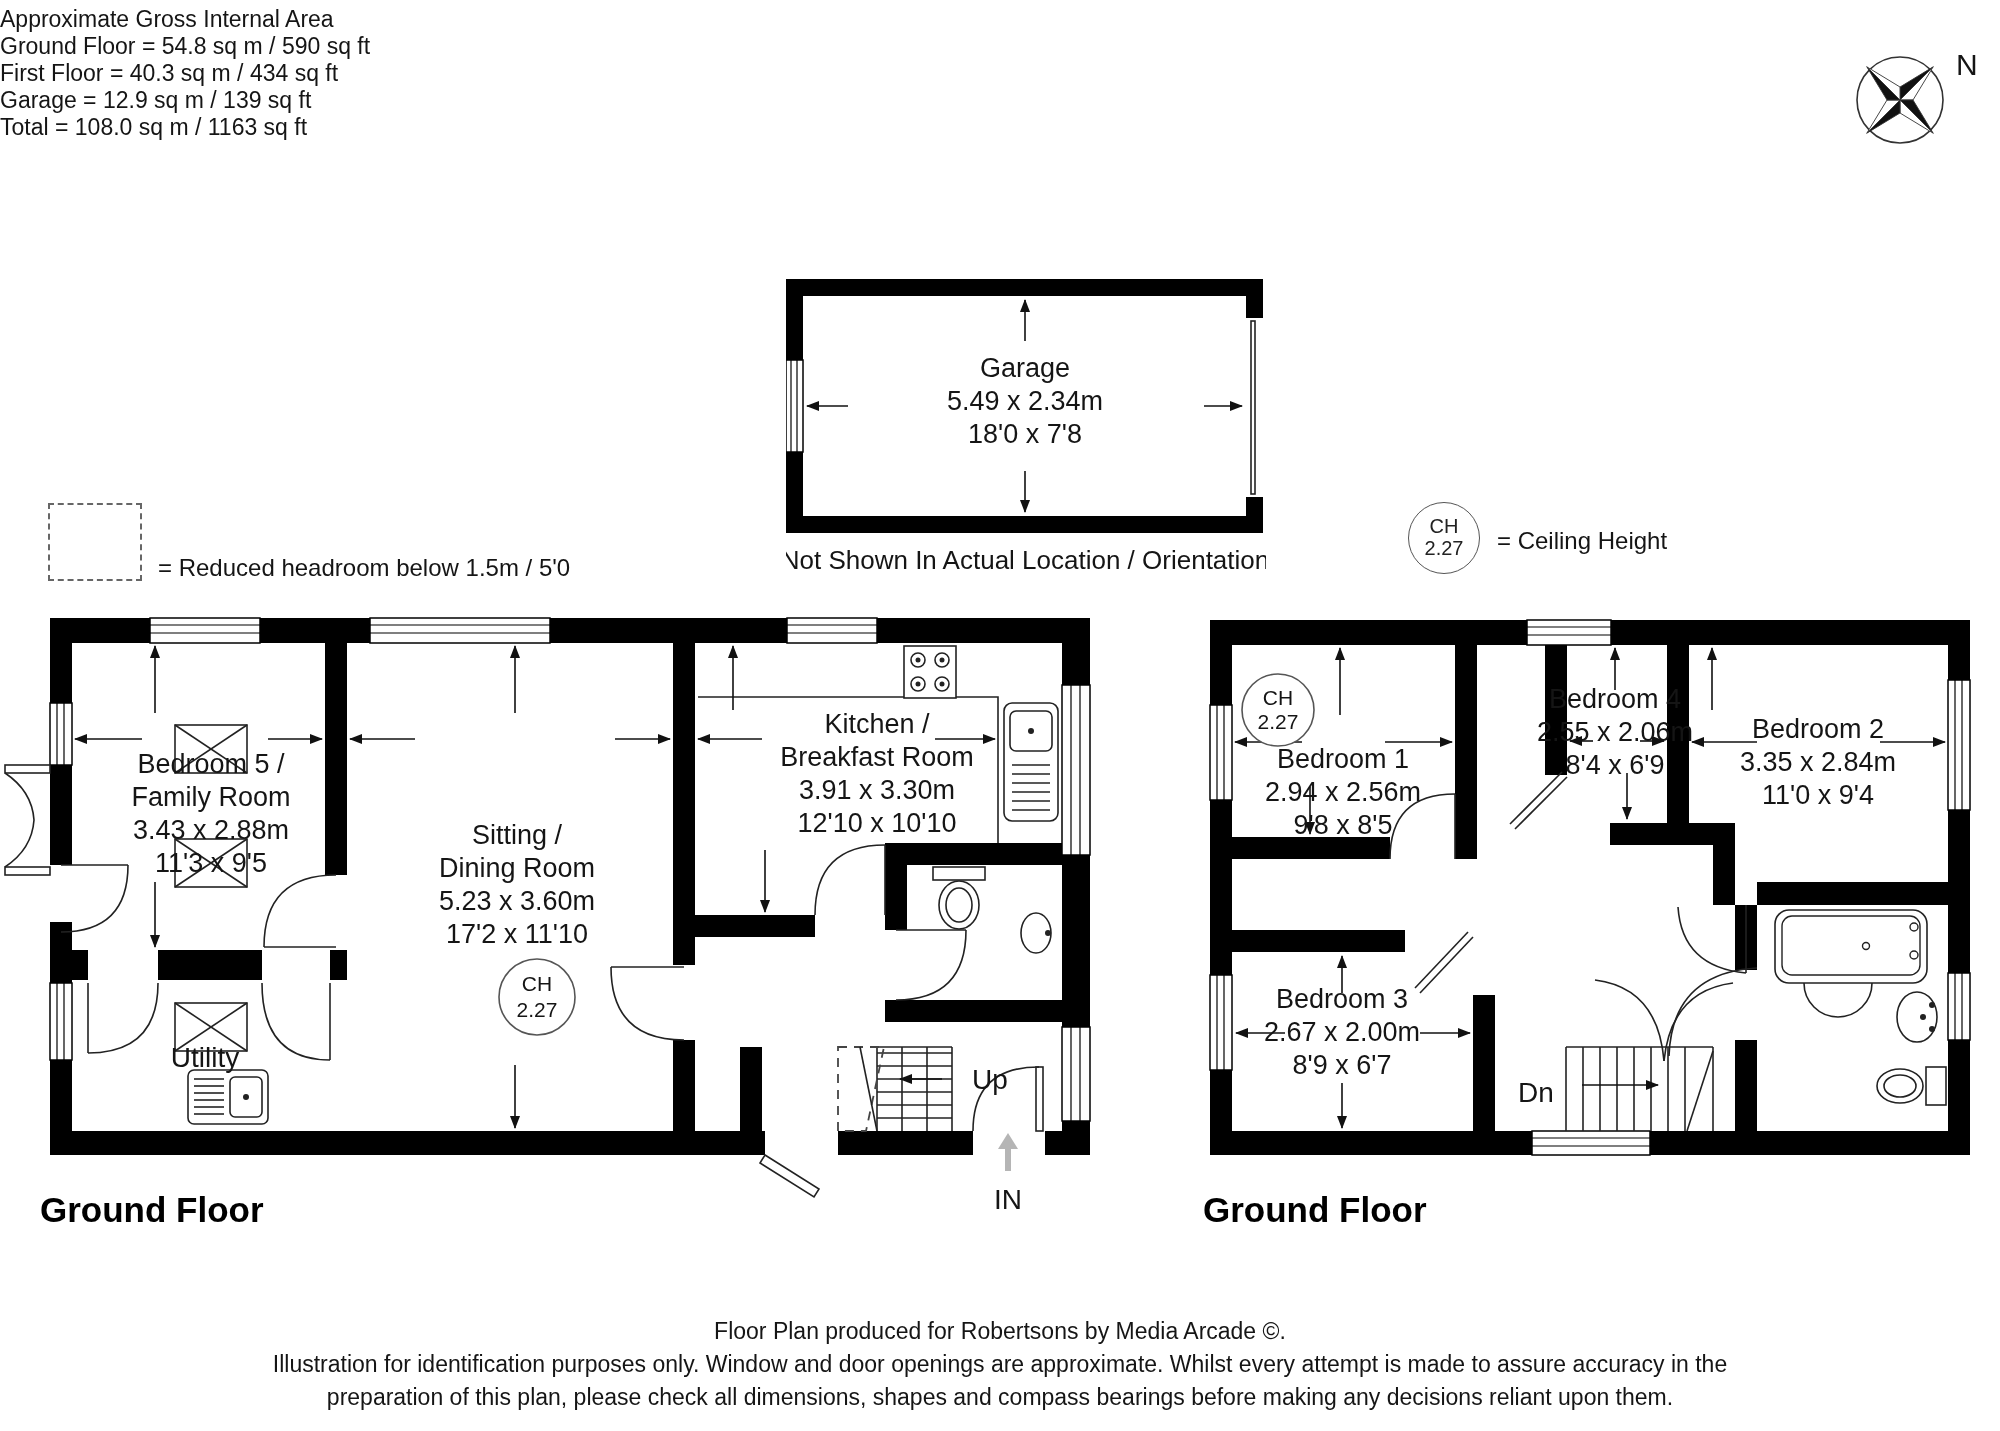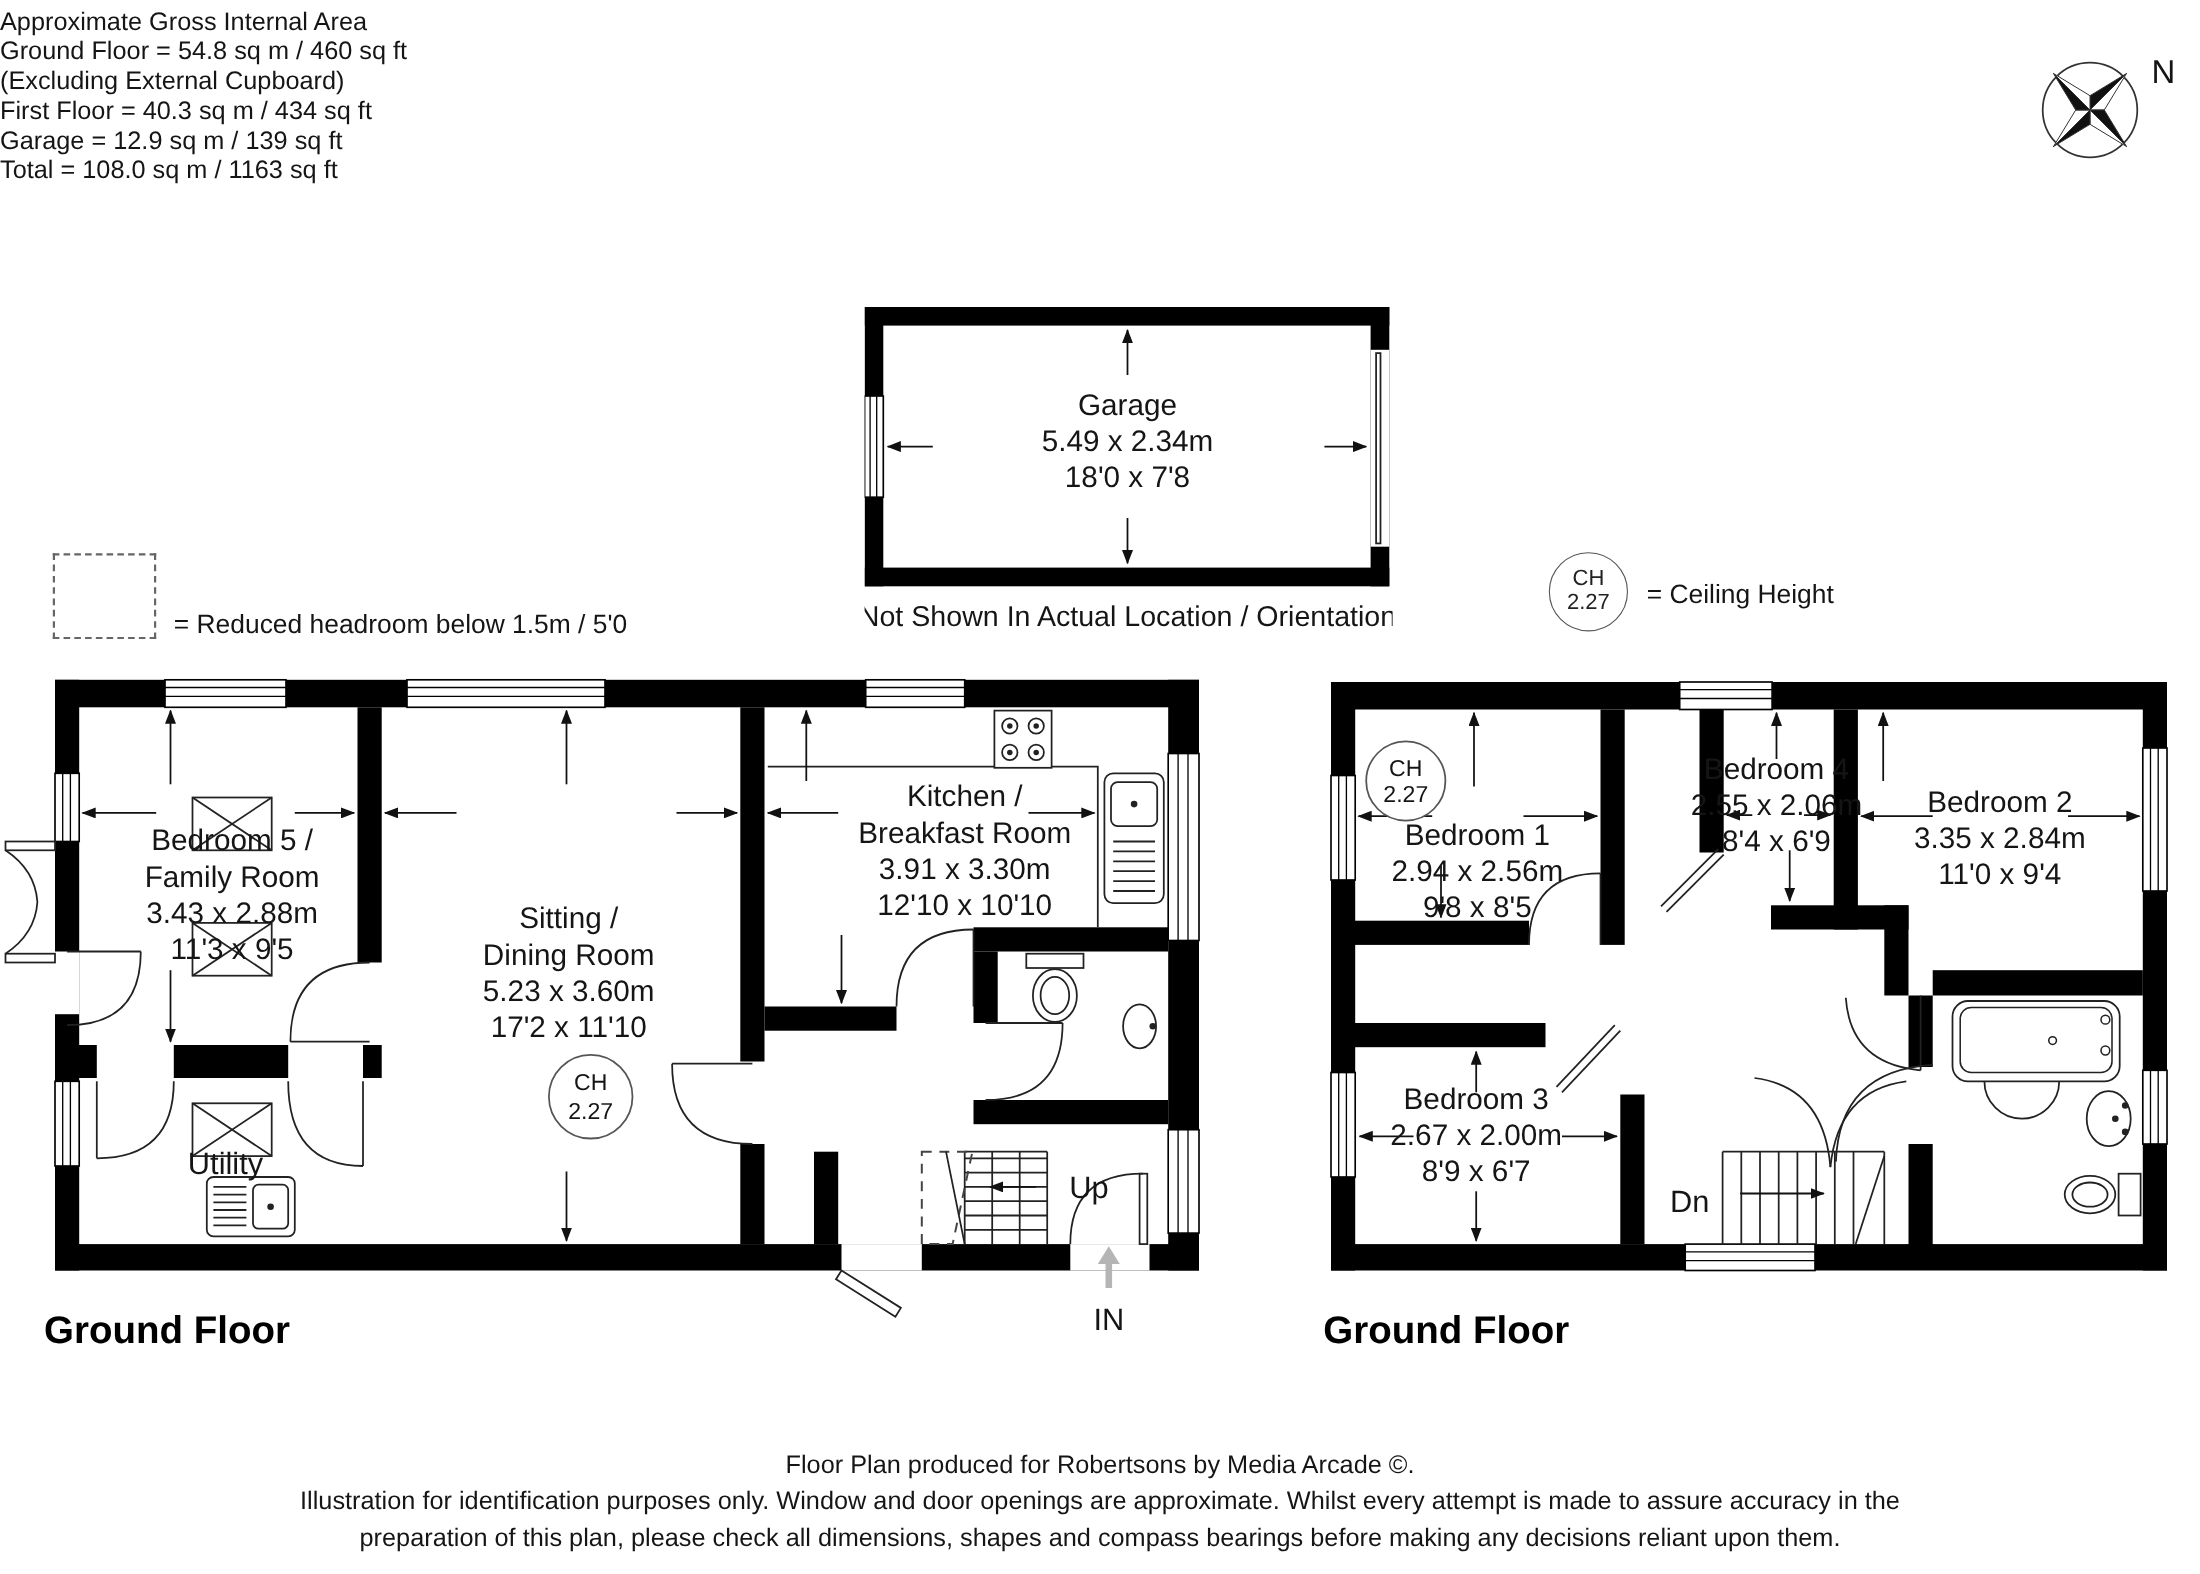--- a/index.html
+++ b/index.html
@@ -23,22 +23,21 @@
   .thin{fill:none;stroke:#222;stroke-width:1.6;}
   .fix{fill:#fff;stroke:#222;stroke-width:1.6;}
   .arr{stroke:#111;stroke-width:1.6;}
   .dash{fill:none;stroke:#444;stroke-width:1.8;stroke-dasharray:9 7;}
 </style>
 </head>
 <body>
 
 <div class="abs hdr">
   <div>Approximate Gross Internal Area</div>
-  <div>Ground Floor = 54.8 sq m / 460 sq ft</div>
-  <div>(Excluding External Cupboard)</div>
+  <div>Ground Floor = 54.8 sq m / 590 sq ft</div>
   <div>First Floor = 40.3 sq m / 434 sq ft</div>
   <div>Garage = 12.9 sq m / 139 sq ft</div>
   <div>Total = 108.0 sq m / 1163 sq ft</div>
 </div>
 
 <svg class="abs" style="left:1840px;top:35px;" width="150" height="130" viewBox="0 0 150 130">
   <circle cx="60" cy="65" r="43" fill="none" stroke="#333" stroke-width="1.6"></circle>
   <g stroke="#333" stroke-width="0.9">
     <polygon points="60,65 60,52 93.2,31.8" fill="#111"></polygon>
       <polygon points="60,65 73,65 93.2,31.8" fill="#fff"></polygon>

